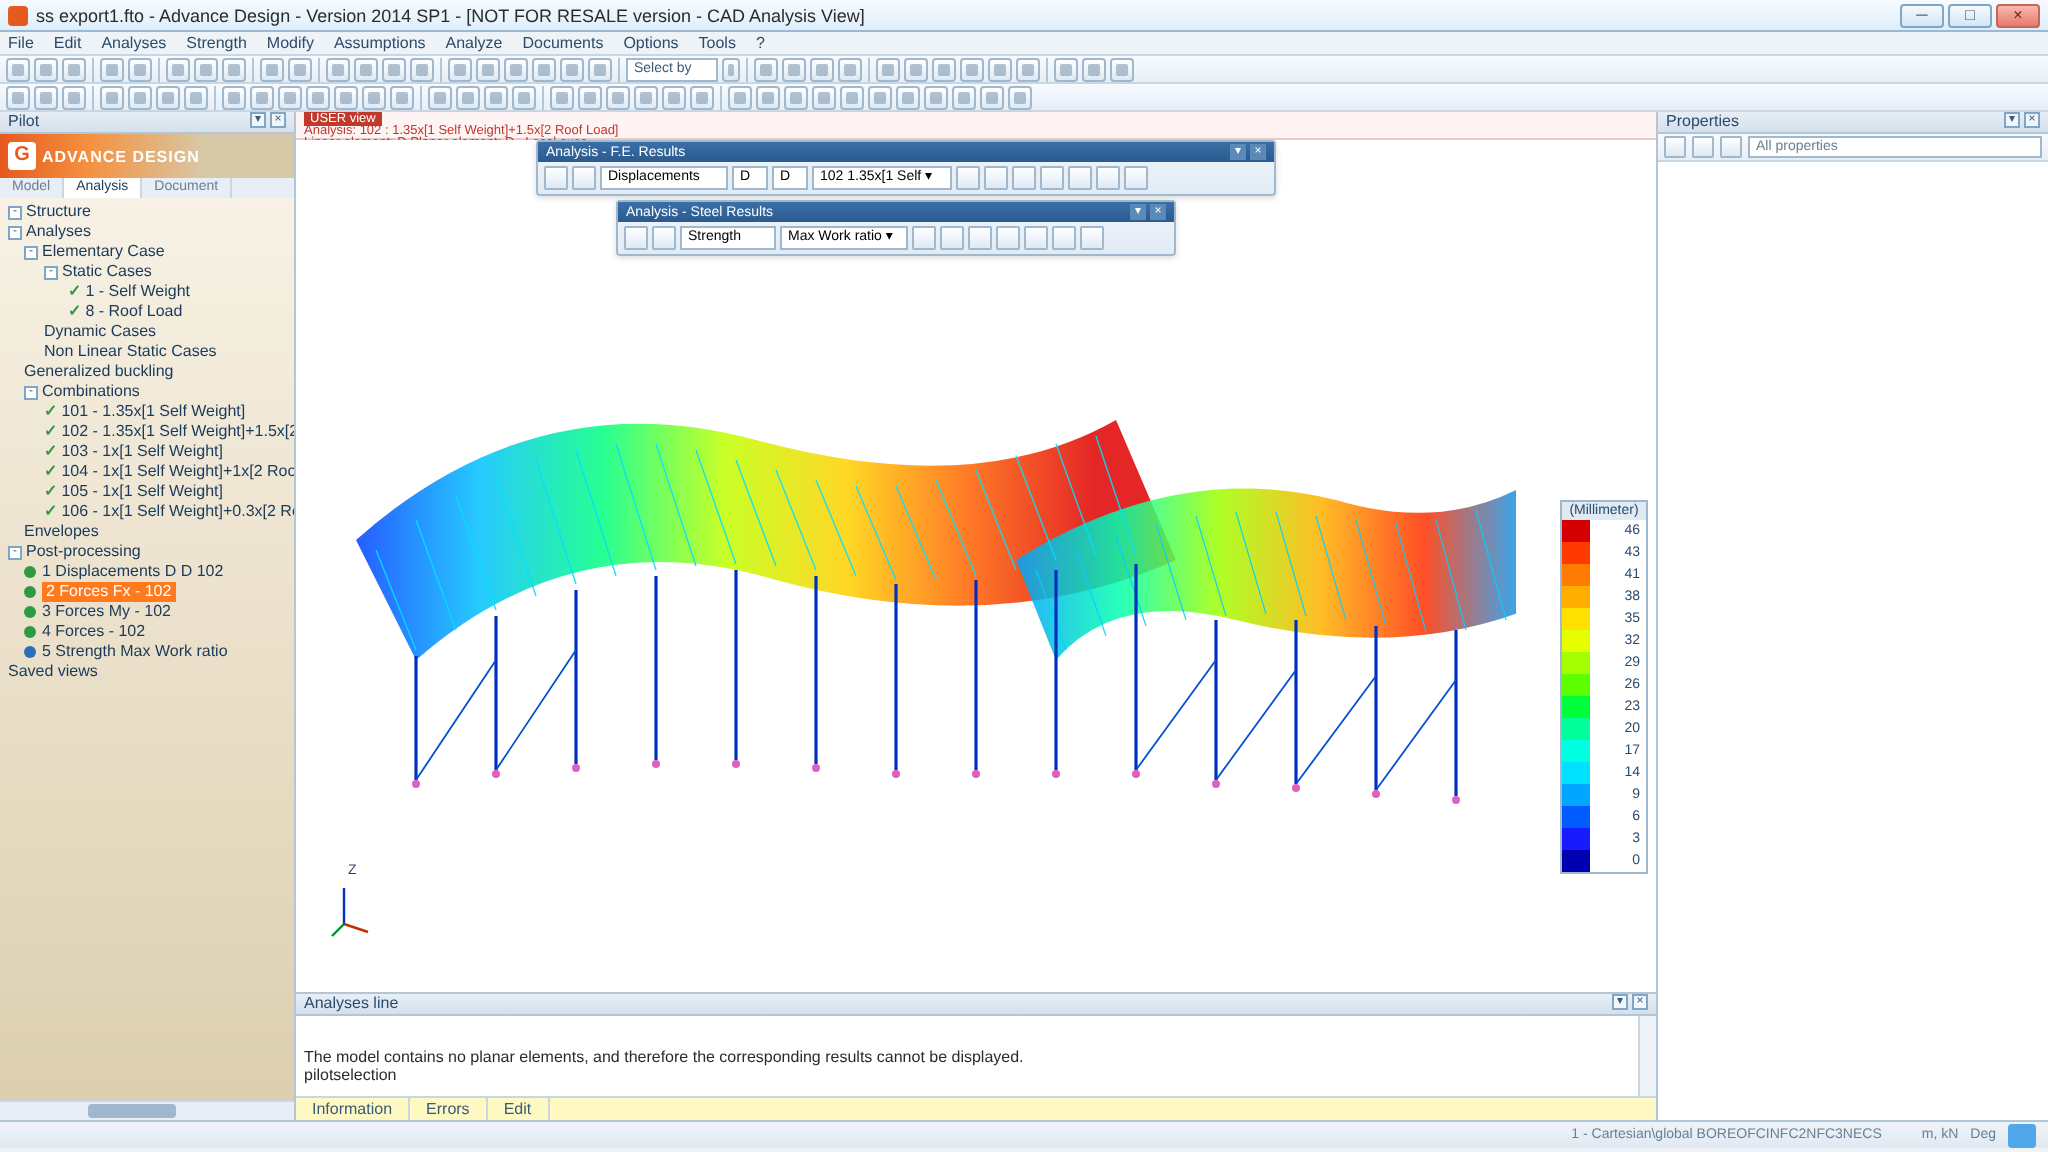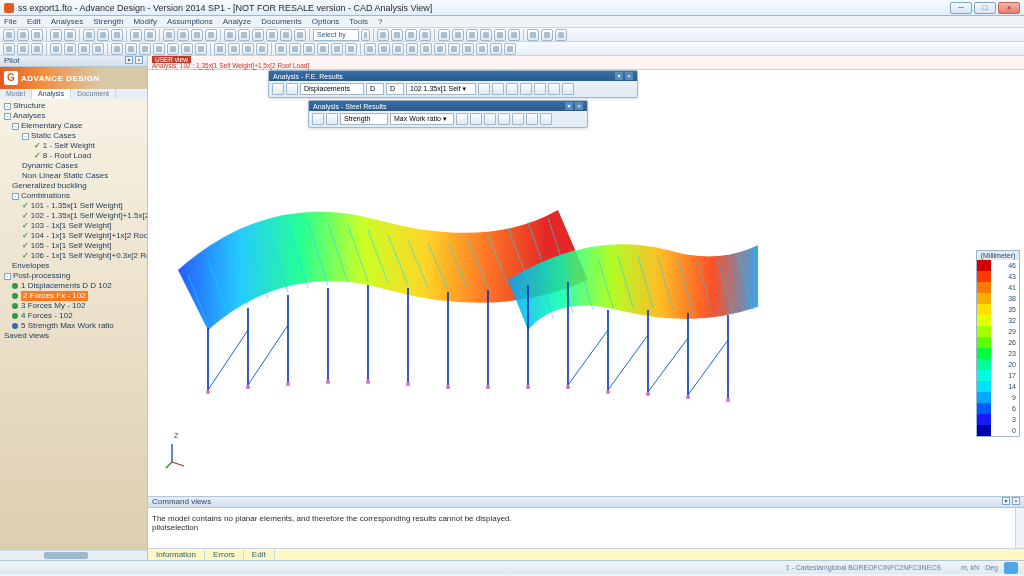--- a/index.html
+++ b/index.html
@@ -50,21 +50,21 @@
 .float-tb .btn{width:12px;height:12px;background:linear-gradient(#fff,#dde9f3);border:1px solid #9fb8ce;border-radius:1px;}
 .legend{position:absolute;right:4px;top:180px;width:44px;background:#fff;border:1px solid #9fb8ce;font-size:7px;}
 .legend .lh{background:#dfeaf3;text-align:center;padding:1px 0;color:#2b4b6b;}
 .legend .row{display:flex;align-items:center;height:11px;}
 .legend .sw{width:14px;height:11px;}
 .legend .val{flex:1;text-align:right;padding-right:3px;color:#2b4b6b;}
 .axis{position:absolute;left:18px;bottom:30px;width:20px;height:24px;}
 .axis .z{position:absolute;left:8px;top:-10px;font-size:7px;color:#2b4b6b;}
 .axis svg{overflow:visible;}
 .cmdline{border-top:1px solid #b3c6d7;}
-.cmdbody{height:40px;background:#fff;font-size:8px;color:#2b2b2b;padding:6px 4px;position:relative;}
+.cmdbody{height:40px;background:#fff;font-size:8px;color:#2b2b2b;padding:16px 4px;position:relative;}
 .cmdbody .sb{position:absolute;right:0;top:0;bottom:0;width:9px;background:#eef3f8;border-left:1px solid #c9d7e3;}
 .lowtabs{height:12px;background:#fef9c3;border-top:1px solid #c9d7e3;display:flex;font-size:8px;color:#3a5a78;}
 .lowtabs span{padding:0 8px;border-right:1px solid #c9d7e3;line-height:12px;}
 .props { width: 196px; border-left:1px solid #b3c6d7; display:flex; flex-direction:column; background:#f7fafd;}
 .propsbody{flex:1;background:#fff;}
 .proptool{height:14px;background:linear-gradient(#f7fbff,#e6eef6);border-bottom:1px solid #c9d7e3;display:flex;align-items:center;padding:0 3px;gap:3px;}
 .proptool .b{width:11px;height:11px;background:linear-gradient(#fff,#dde9f3);border:1px solid #9fb8ce;border-radius:1px;}
 .proptool .sel{flex:1;height:11px;background:#fff;border:1px solid #9fb8ce;font-size:7px;padding:0 3px;line-height:9px;color:#6a7f92;}
 .statusbar{height:14px;background:linear-gradient(#eef3f8,#dfe9f2);border-top:1px solid #b3c6d7;display:flex;align-items:center;font-size:7px;color:#6a7f92;padding:0 6px;}
 .statusbar .spacer{flex:1;}
@@ -510,38 +510,53 @@
         <svg width="20" height="24">
           <line x1="6" y1="20" x2="6" y2="2" stroke="#0030c0" stroke-width="1.2"></line>
           <line x1="6" y1="20" x2="18" y2="24" stroke="#c03000" stroke-width="1.2"></line>
           <line x1="6" y1="20" x2="0" y2="26" stroke="#009030" stroke-width="1.2"></line>
         </svg>
       </div>
     </div>
 
     <div class="cmdline">
       <div class="panelhead">
-        <span>Command views</span>
+        <span>Analyses line</span>
         <span class="spacer"></span>
         <span class="pbtn">▾</span>
         <span class="pbtn">×</span>
       </div>
       <div class="cmdbody">
         <div>The model contains no planar elements, and therefore the corresponding results cannot be displayed.</div>
         <div>pilotselection</div>
         <div class="sb"></div>
       </div>
     </div>
     <div class="lowtabs">
       <span>Information</span>
       <span>Errors</span>
       <span>Edit</span>
     </div>
   </div>
 
+  <div class="props">
+    <div class="panelhead">
+      <span>Properties</span>
+      <span class="spacer"></span>
+      <span class="pbtn">▾</span>
+      <span class="pbtn">×</span>
+    </div>
+    <div class="proptool">
+      <div class="b"></div>
+      <div class="b"></div>
+      <div class="b"></div>
+      <div class="sel">All properties</div>
+    </div>
+    <div class="propsbody"></div>
+  </div>
 </div>
 
 <div class="statusbar">
   <span class="spacer"></span>
   <span>1 - Cartesian\global  BOREOFCINFC2NFC3NECS</span>
   <span style="width:20px;"></span>
   <span>m, kN</span>
   <span style="width:6px;"></span>
   <span>Deg</span>
   <div class="cube"></div>

